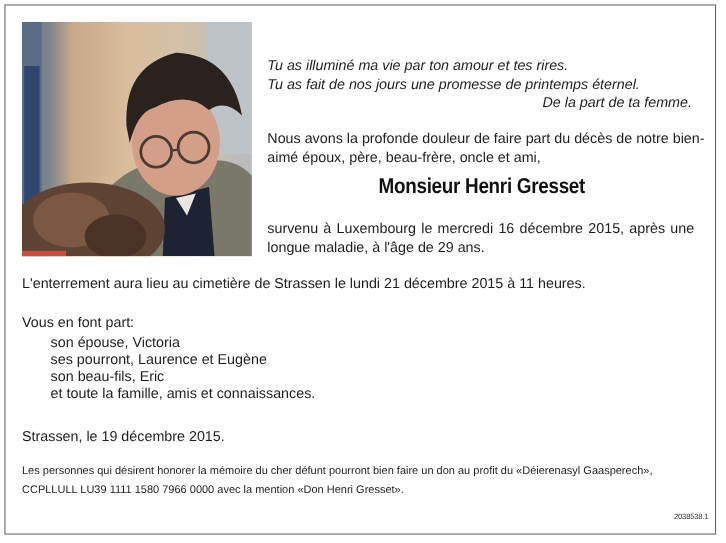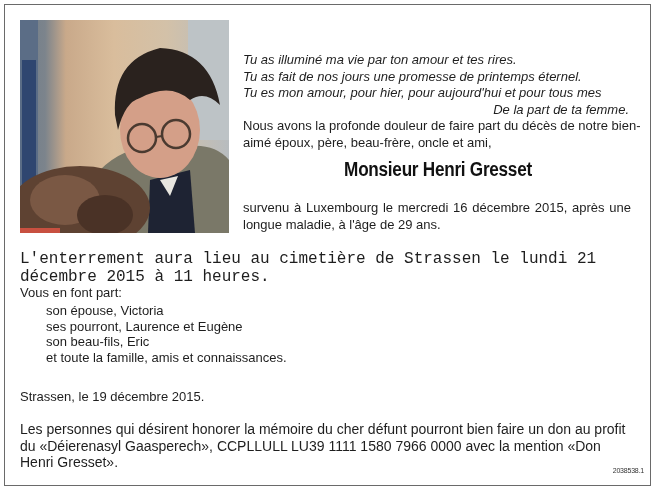--- a/index.html
+++ b/index.html
@@ -12,27 +12,27 @@
   .photo svg { display: block; }
   .poem { position: absolute; left: 243px; top: 15px; width: 400px; font-style: italic;
           font-size: 13px; line-height: 16.5px; color: #1e1e1e; margin-top: 37px; }
   .poem .sig { display: block; text-align: right; padding-right: 14px; }
   .intro { position: absolute; left: 243px; top: 117px; width: 400px; font-size: 13px; line-height: 17px; }
   .name { position: absolute; left: 243px; top: 158px; width: 390px; text-align: center;
           font-weight: bold; font-size: 19.5px; letter-spacing: -0.3px; color: #111;
           font-family: "Liberation Sans Narrow", "Liberation Sans", sans-serif; transform: scaleX(0.88); transform-origin: center; }
   .death { position: absolute; left: 243px; top: 199px; width: 388px; font-size: 13px; line-height: 17px;
            text-align: justify; text-align-last: left; }
-  .burial { position: absolute; left: 20px; top: 250px; font-size: 16px; font-family: Liberation Mono, monospace; }
+  .burial { position: absolute; left: 20px; top: 250px; font-size: 13px; }
   .announce { position: absolute; left: 20px; top: 285px; font-size: 13px; }
   .family { position: absolute; left: 46px; top: 303px; font-size: 13px; line-height: 15.5px; }
   .family div { white-space: nowrap; }
   .place { position: absolute; left: 20px; top: 389px; font-size: 13px; }
   .place b { font-weight: normal; }
-  .donation { position: absolute; left: 20px; top: 421px; width: 618px; font-size: 14px; line-height: 16.5px; }
+  .donation { position: absolute; left: 20px; top: 421px; width: 618px; font-size: 10px; line-height: 16.5px; }
   .ref { position: absolute; right: 16px; top: 467px; font-size: 7px; color: #333; letter-spacing: -0.2px; }
 </style>
 </head>
 <body>
 
 <div class="frame"></div>
 
 <div class="photo">
   <svg width="209" height="213" viewBox="0 0 209 213">
     <rect x="0" y="0" width="18" height="213" fill="#5b6d86"></rect>
@@ -54,21 +54,20 @@
     <ellipse cx="60" cy="188" rx="70" ry="42" fill="#5e4232"></ellipse>
     <ellipse cx="45" cy="180" rx="35" ry="25" fill="#7a5844"></ellipse>
     <ellipse cx="85" cy="195" rx="28" ry="20" fill="#4a3226"></ellipse>
     <rect x="0" y="208" width="40" height="5" fill="#c85040"></rect>
   </svg>
 </div>
 
 <div class="poem">
   <div>Tu as illuminé ma vie par ton amour et tes rires.</div>
   <div>Tu as fait de nos jours une promesse de printemps éternel.</div>
-  <div>Tu es mon amour, pour hier, pour aujourd'hui et pour tous mes</div>
   <span class="sig">De la part de ta femme.</span>
 </div>
 
 <div class="intro">Nous avons la profonde douleur de faire part du décès de notre bien-aimé époux, père, beau-frère, oncle et ami,</div>
 
 <div class="name">Monsieur Henri Gresset</div>
 
 <div class="death">survenu à Luxembourg le mercredi 16 décembre 2015, après une longue maladie, à l'âge de 29 ans.</div>
 
 <div class="burial">L'enterrement aura lieu au cimetière de Strassen le lundi 21 décembre 2015 à 11 heures.</div>

